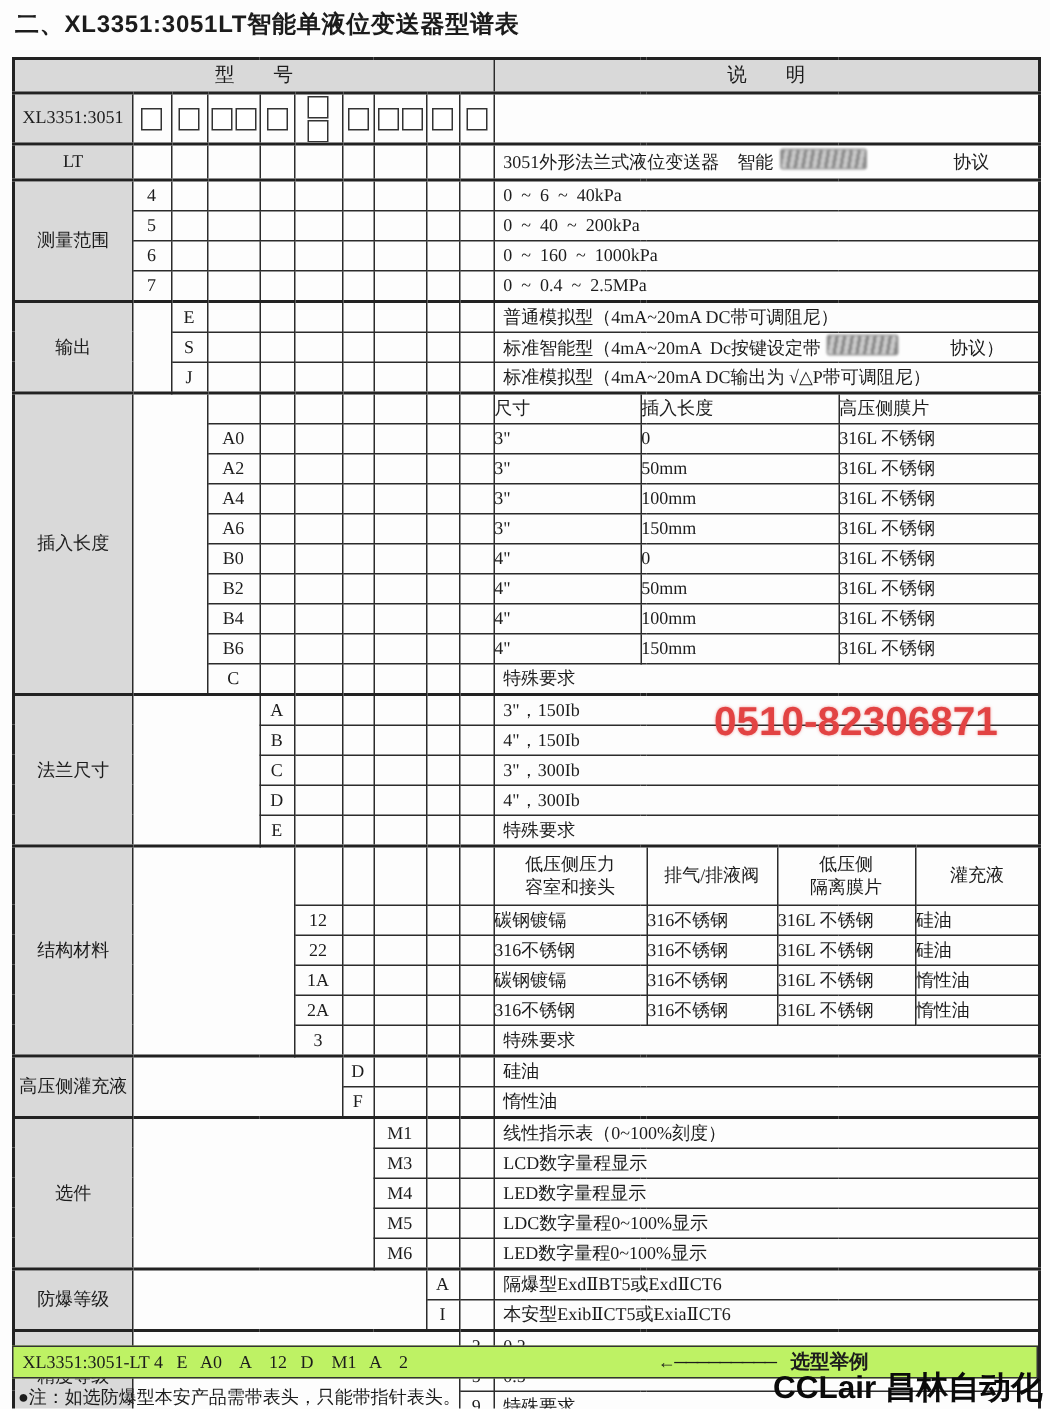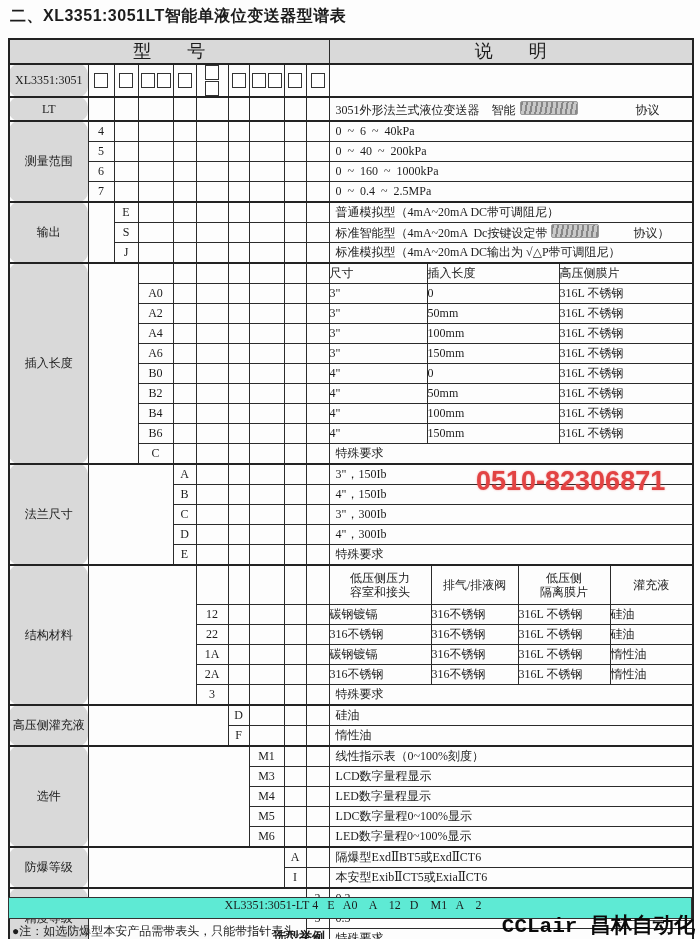--- a/index.html
+++ b/index.html
@@ -8,44 +8,44 @@
   .title{position:absolute;left:10px;top:6px;font-family:"Liberation Sans","DejaVu Sans",sans-serif;
          font-weight:bold;font-size:16px;letter-spacing:.5px;}
   table.spec{position:absolute;left:8px;top:38px;width:684px;border-collapse:collapse;
              table-layout:fixed;border:2px solid #222;}
   td{border:1px solid #2b2b2b;font-size:12px;padding:0;height:19px;overflow:hidden;
      vertical-align:middle;line-height:1.25;}
   tr.r-hdr td{height:21px;}
   tr.r-cb td,tr.r-lt td{height:22px;}
   tr.r-mhdr td{height:38px;}
   tr.sec>td{border-top:2px solid #222;}
-  .hdr{background:#d9d9d9;text-align:center;font-size:18px;}
-  .lbl{background:#d9d9d9;text-align:center;font-size:12px;border-radius:10px;}
+  .hdr{background:#d9d9d9;text-align:center;font-size:13px;}
+  .lbl{background:#d9d9d9;text-align:center;font-size:12px;}
   .code{text-align:center;}
   .desc{padding:0 6px;text-align:left;}
   .sub{}
   .pre{white-space:pre;}
   .two{white-space:pre-line;text-align:center;line-height:1.2;font-size:12px;}
   .cbc{text-align:center;}
   .cb{display:inline-block;width:12px;height:13px;border:1px solid #333;background:#fff;
       vertical-align:middle;margin:0 1px;}
   .blur{display:inline-block;width:56px;height:12px;vertical-align:-1px;margin-left:4px;
         background:repeating-linear-gradient(100deg,#878787 0 2px,#c9c9c9 2px 5px);
         border:1px solid #9a9a9a;border-radius:2px;filter:blur(.7px);}
   .blur.lt{margin-right:58px;}
   .blur.s{width:46px;margin-right:34px;}
   .phone{position:absolute;left:476px;top:446px;font-family:"Liberation Sans","DejaVu Sans",sans-serif;
          font-weight:bold;font-size:27px;color:#e24343;text-shadow:0 0 2px rgba(226,67,67,.55);
          z-index:5;margin-top:20px;}
-  .example{position:absolute;left:8px;top:897px;width:682px;height:20px;background:#5eead4;
-           border:1px solid #333;display:flex;align-items:center;font-size:12px;flex-direction:column;}
+  .example{position:absolute;left:8px;top:897px;width:682px;height:20px;background:#bef264;
+           border:1px solid #333;display:flex;align-items:center;font-size:12px;}
   .ex-codes{white-space:pre;padding-left:6px;}
   .ex-arrow{margin-left:auto;letter-spacing:-1px;}
   .ex-label{font-weight:bold;margin:0 112px 0 10px;font-size:13px;}
-  .logo{position:absolute;right:5px;top:911px;font-family:Liberation Mono, monospace;
+  .logo{position:absolute;right:5px;top:911px;font-family:Liberation Sans, sans-serif;
         font-weight:bold;font-size:21px;color:#0a0a0a;}
   .note{position:absolute;left:12px;top:923px;font-size:12px;}
 </style>
 </head>
 <body>
 
 <div class="title">二、XL3351:3051LT智能单液位变送器型谱表</div>
 
 <table class="spec">
   <colgroup>

